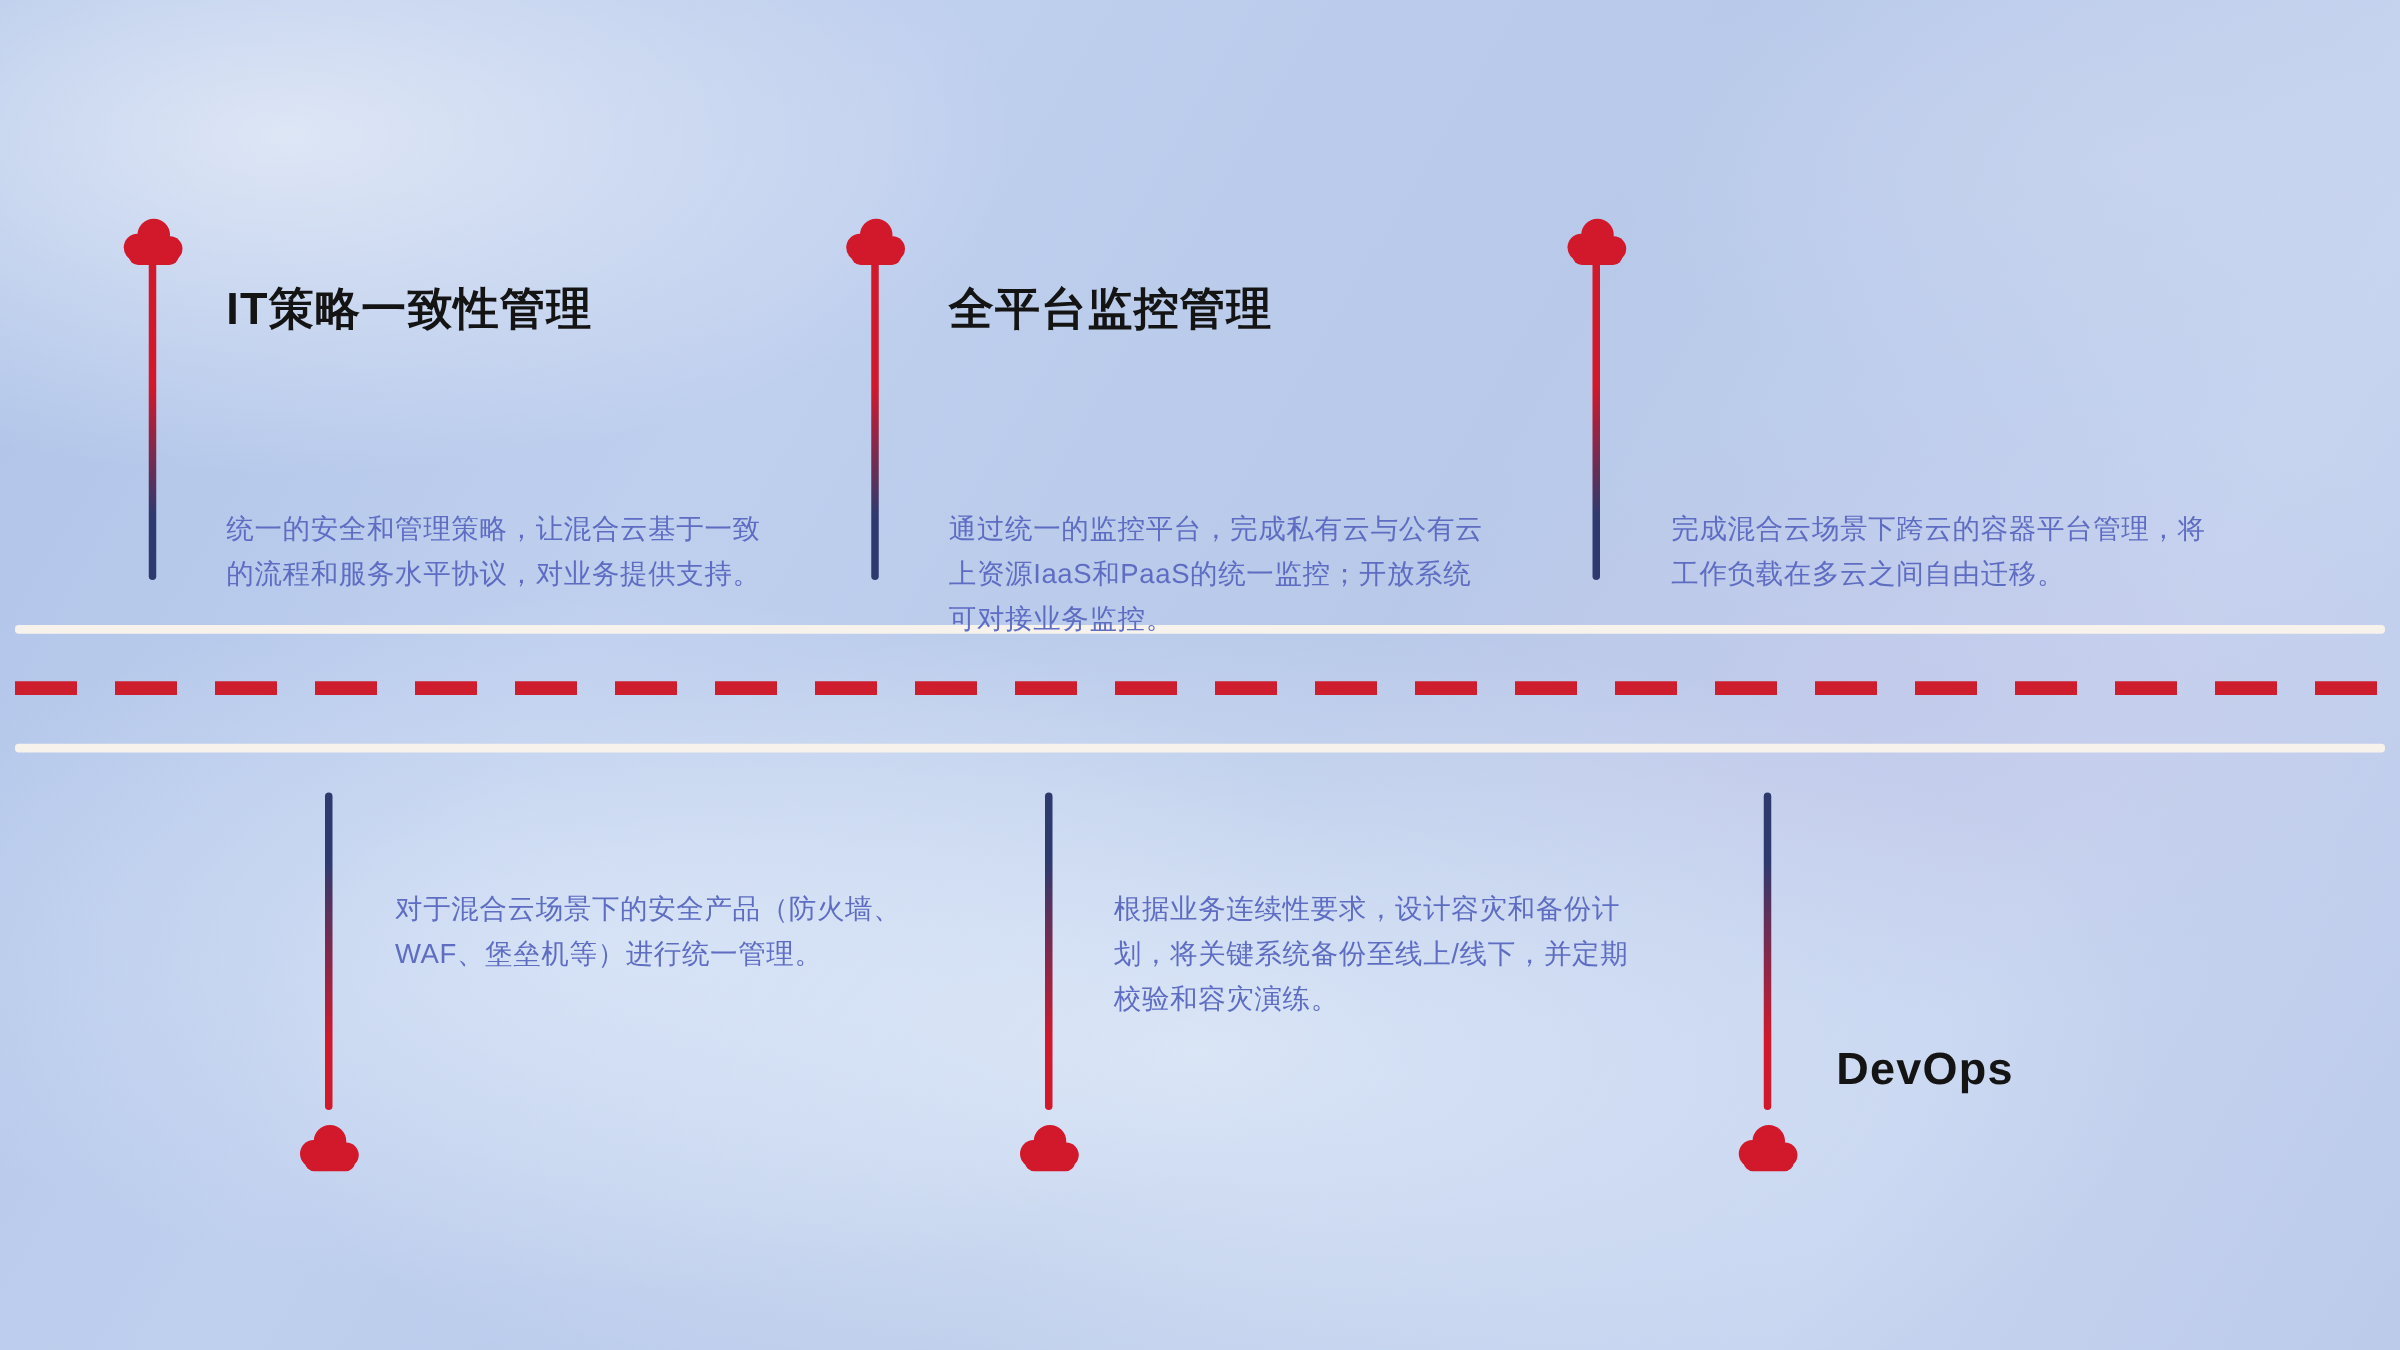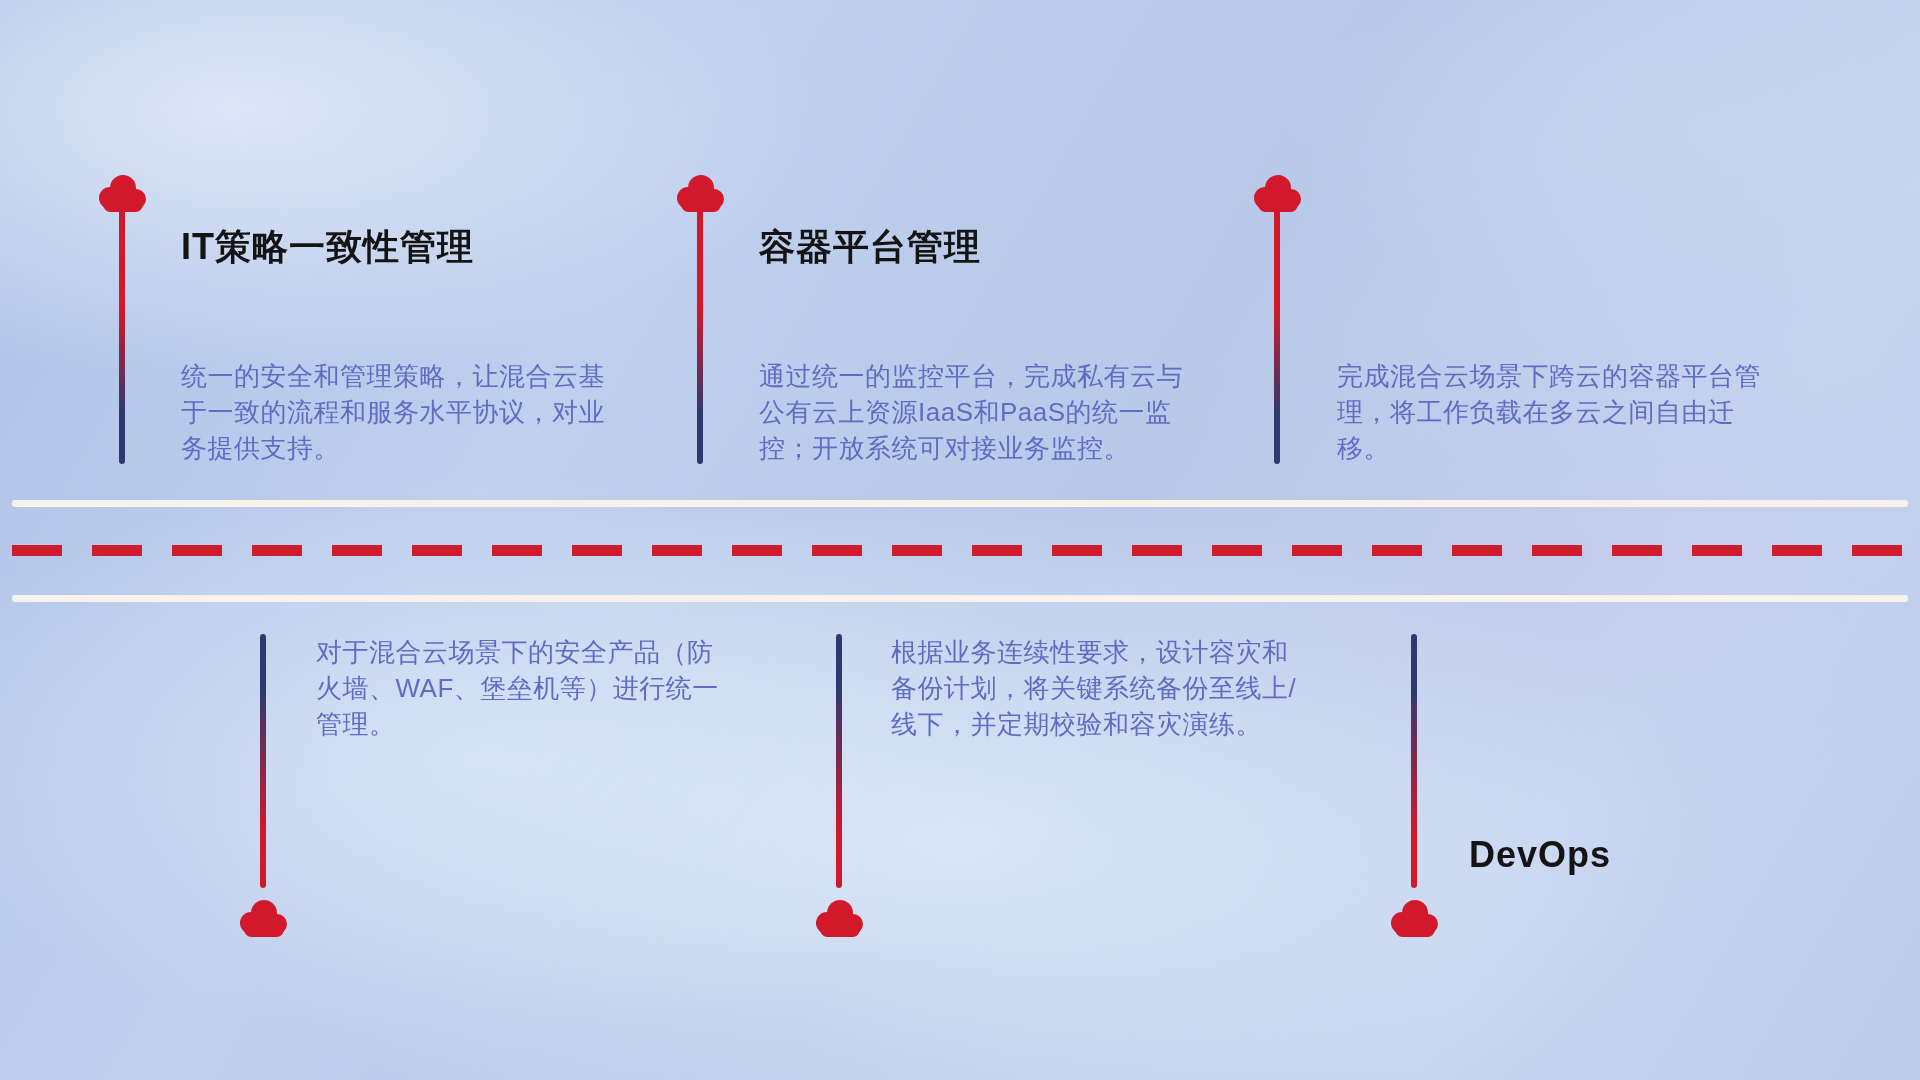--- a/index.html
+++ b/index.html
@@ -61,25 +61,26 @@
   .title{
     position:absolute;left:var(--tx);
     font-size:36px;font-weight:700;color:var(--title-black);
     letter-spacing:1px;white-space:nowrap;
   }
   .feature-top .title{top:223px;}
   .feature-bottom .title{top:834px;}
 
   .desc{
     position:absolute;left:var(--tx);
-    font-size:26px;line-height:36px;color:var(--desc-blue);
+    font-size:22px;line-height:36px;color:var(--desc-blue);
     letter-spacing:0.5px;
+    margin-top:47px;
   }
   .feature-top .desc{top:358px;width:434px;}
-  .feature-bottom .desc{top:634px;width:412px;}
+  .feature-bottom .desc{top:662px;width:412px;}
 </style>
 </head>
 <body>
 
 <div class="road-line road-line-top"></div>
 <div class="road-dashes"></div>
 <div class="road-line road-line-bottom"></div>
 
 <section class="feature feature-top" style="--cx:122px;--tx:181px">
   <div class="cloud">
@@ -98,21 +99,21 @@
 <section class="feature feature-top" style="--cx:700px;--tx:759px">
   <div class="cloud">
     <svg viewBox="0 0 58 42" width="58" height="42" aria-hidden="true">
       <circle cx="17" cy="27" r="11"></circle>
         <circle cx="30" cy="17" r="13"></circle>
         <circle cx="43" cy="28" r="10"></circle>
       <rect x="10" y="26" width="40" height="15" rx="7.5"></rect>
     </svg>
   </div>
   <div class="stem"></div>
-  <h2 class="title">容器平台管理</h2>
+  <h2 class="title">全平台监控管理</h2>
   <p class="desc">通过统一的监控平台，完成私有云与公有云上资源IaaS和PaaS的统一监控；开放系统可对接业务监控。</p>
 </section>
 
 <section class="feature feature-top" style="--cx:1277px;--tx:1337px">
   <div class="cloud">
     <svg viewBox="0 0 58 42" width="58" height="42" aria-hidden="true">
       <circle cx="17" cy="27" r="11"></circle>
         <circle cx="30" cy="17" r="13"></circle>
         <circle cx="43" cy="28" r="10"></circle>
       <rect x="10" y="26" width="40" height="15" rx="7.5"></rect>

